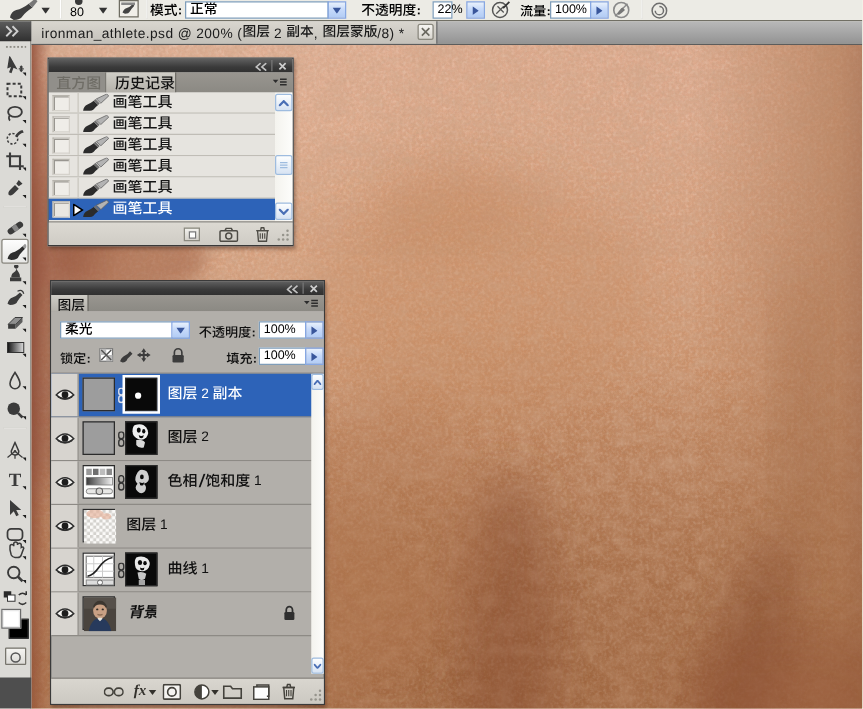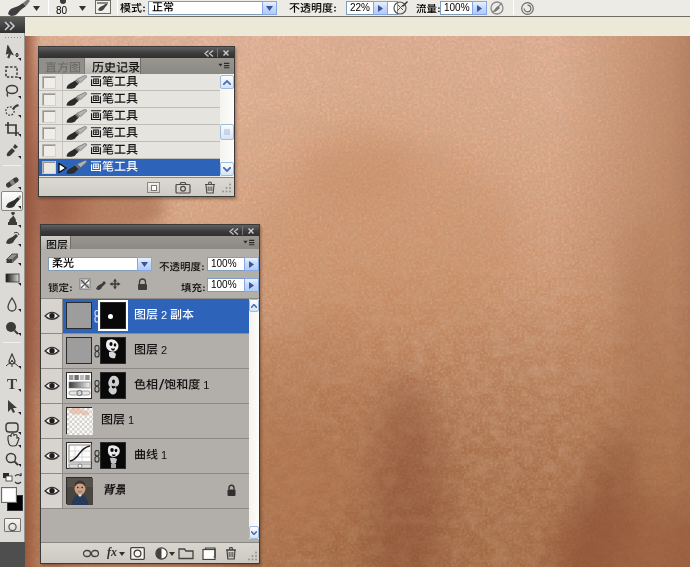--- a/index.html
+++ b/index.html
@@ -209,21 +209,21 @@
         </svg>
       </div>
       <div class="abs" style="left:289px;top:3px"><svg class="ct" style="vertical-align:0px" width="48.6" height="11" viewBox="0 0 4420 1000" fill="#000">
           <use href="#g4e0d" x="0"></use>
           <use href="#g900f" x="1000"></use>
           <use href="#g660e" x="2000"></use>
           <use href="#g5ea6" x="3000"></use>
           <rect x="4120" y="330" width="130" height="130"></rect>
           <rect x="4120" y="640" width="130" height="130"></rect>
         </svg></div>
-      <div class="wbox" style="left:346px;width:52px">22%</div>
+      <div class="wbox" style="left:346px;width:16px">22%</div>
       <div class="bluebtn" style="left:373px">
         <svg width="5" height="7">
           <path d="M0,0 v7 l5,-3.5 Z" fill="#39569b"></path>
         </svg>
       </div>
       <svg class="abs" style="left:393px;top:0" width="16" height="16" viewBox="0 0 16 16">
 <circle cx="7" cy="8" r="6" fill="none" stroke="#555" stroke-width="1.2"></circle>
 <path d="M4,11 L10,5 M5,5 L10,10" stroke="#555" stroke-width="1"></path>
 <path d="M9,6 L14,1 L15,2 L10,7 Z" fill="#333"></path>
       </svg>
@@ -242,20 +242,40 @@
       <svg class="abs" style="left:489px;top:0" width="17" height="16" viewBox="0 0 17 16">
 <circle cx="8" cy="8" r="6" fill="none" stroke="#8a8a8a" stroke-width="1.3"></circle>
 <path d="M3,13 L13,3" stroke="#8a8a8a" stroke-width="1.2"></path>
 <path d="M5,11 Q7,7 9,6 L11,8 Q9,10 6,12 Z" fill="#777"></path>
       </svg>
       <div class="vsep" style="left:513px"></div>
       <svg class="abs" style="left:520px;top:1px" width="15" height="15" viewBox="0 0 15 15">
 <circle cx="7.5" cy="7.5" r="5.8" fill="none" stroke="#6e6e6e" stroke-width="1.2"></circle>
 <path d="M7.5,4.2 a3.3,3.3 0 1 1 -3.3,3.3" fill="none" stroke="#6e6e6e" stroke-width="1.2"></path>
       </svg>
+    </div>
+    <div id="tabbar">
+      <div id="doctab">
+        <div class="abs" style="left:9px;top:3px;letter-spacing:0.32px">ironman_athlete.psd @ 200% (<svg class="ct" style="vertical-align:-1px" width="22.0" height="11" viewBox="0 0 2000 1000" fill="#1b1b1b">
+            <use href="#g56fe" x="0"></use>
+            <use href="#g5c42" x="1000"></use>
+          </svg> 2 <svg class="ct" style="vertical-align:-1px" width="22.0" height="11" viewBox="0 0 2000 1000" fill="#1b1b1b">
+            <use href="#g526f" x="0"></use>
+            <use href="#g672c" x="1000"></use>
+          </svg>, <svg class="ct" style="vertical-align:-1px" width="44.0" height="11" viewBox="0 0 4000 1000" fill="#1b1b1b">
+            <use href="#g56fe" x="0"></use>
+            <use href="#g5c42" x="1000"></use>
+            <use href="#g8499" x="2000"></use>
+            <use href="#g7248" x="3000"></use>
+          </svg>/8) *</div>
+        <div class="abs" style="left:310px;top:2px;width:13px;height:13px;background:linear-gradient(#f6f5f1,#d9d6cf);border:1px solid #8b897f;border-radius:2px">
+<svg width="11" height="11">
+            <path d="M2.5,2.5 L8.5,8.5 M8.5,2.5 L2.5,8.5" stroke="#6a685f" stroke-width="1.3"></path>
+          </svg></div>
+      </div>
     </div>
     <div id="toolbar">
       <div id="toolhead"><svg width="14" height="10" style="margin:3px 0 0 3px">
           <path d="M2,1 l4,4 -4,4 M7,1 l4,4 -4,4" stroke="#cfcfcf" stroke-width="1.5" fill="none"></path>
         </svg></div>
       <div class="abs" style="left:4px;top:19px;width:17px;height:3px;background-image:radial-gradient(#8f8d86 34%,transparent 36%);background-size:3px 3px"></div>
       <svg class="tool" style="top:28px" width="17" height="16" viewBox="0 0 17 16">
         <path d="M4.5,0 L11,11.5 L7.8,10.2 L6.2,14.5 L4.2,13.8 L5.8,9.6 L2.8,10.8 Z" fill="#3b3b3b" transform="translate(-1,-1)"></path>
         <path d="M11,8 h4 M13,6 v4 M12,7 l1,-1 1,1 m0,2 l-1,1 -1,-1" stroke="#3b3b3b" stroke-width="1" fill="none" transform="translate(0,2)"></path>
         <path d="M14,13 l3,3 v-3 Z" fill="#1e1e1e"></path>

